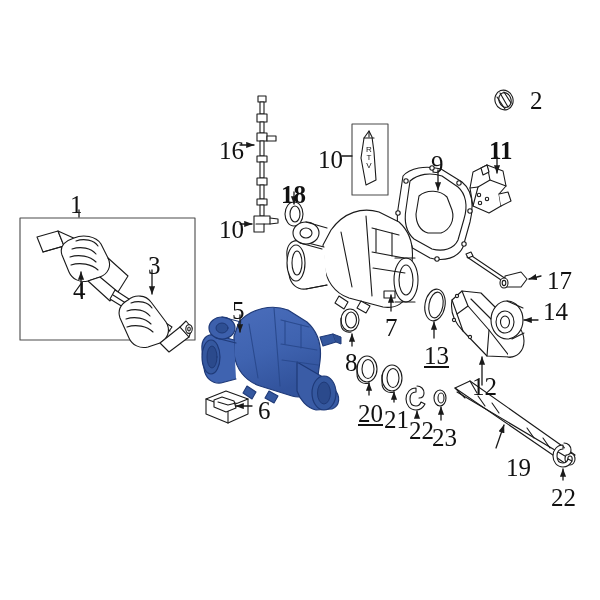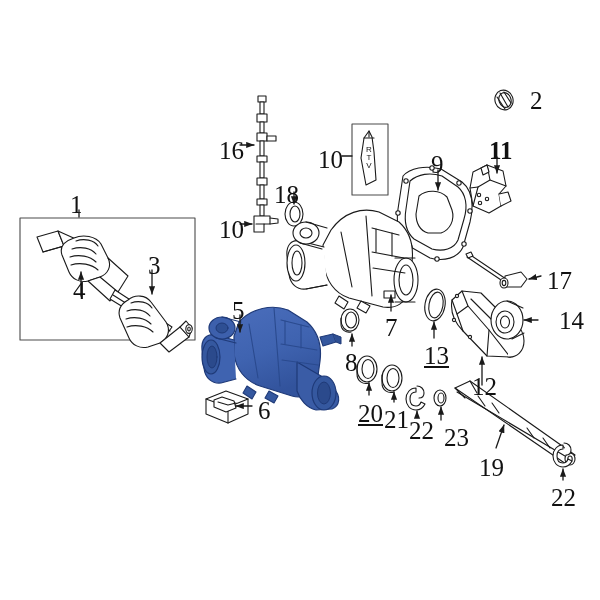--- a/index.html
+++ b/index.html
@@ -351,30 +351,30 @@
   <div class="calloutnum" style="left:73px;  top:278px;">4</div>
   <div class="calloutnum" style="left:232px; top:298px;">5</div>
   <div class="calloutnum" style="left:258px; top:398px;">6</div>
   <div class="calloutnum" style="left:385px; top:315px;">7</div>
   <div class="calloutnum" style="left:345px; top:350px;">8</div>
   <div class="calloutnum" style="left:431px; top:152px;">9</div>
   <div class="calloutnum" style="left:318px; top:147px;">10</div>
   <div class="calloutnum" style="left:489px; top:138px;font-weight:bold;">11</div>
   <div class="calloutnum" style="left:472px; top:374px;">12</div>
   <div class="calloutnum" style="left:424px; top:343px;text-decoration:underline;">13</div>
-  <div class="calloutnum" style="left:543px; top:308px;margin-left:16px;">14</div>
+  <div class="calloutnum" style="left:543px; top:299px;">14</div>
   <div class="calloutnum" style="left:547px; top:268px;">17</div>
   <div class="calloutnum" style="left:219px; top:138px;">16</div>
   <div class="calloutnum" style="left:219px; top:217px;">10</div>
-  <div class="calloutnum" style="left:274px; top:182px;">18</div>
-  <div class="calloutnum" style="left:479px; top:455px;">19</div>
+  <div class="calloutnum" style="left:281px; top:182px;font-weight:bold;">18</div>
+  <div class="calloutnum" style="left:506px; top:455px;">19</div>
   <div class="calloutnum" style="left:358px; top:401px;text-decoration:underline;">20</div>
   <div class="calloutnum" style="left:384px; top:407px;">21</div>
   <div class="calloutnum" style="left:409px; top:418px;">22</div>
-  <div class="calloutnum" style="left:432px; top:425px;margin-left:12px;">23</div>
+  <div class="calloutnum" style="left:432px; top:425px;">23</div>
   <div class="calloutnum" style="left:551px; top:485px;">22</div>
 
   <div style="position:absolute;left:365px;top:146px;font-family:'Liberation Sans',sans-serif;
               font-size:8px;color:#111;line-height:8px;text-align:center;width:8px;">
     <span>R</span><br>
     <span>T</span><br>
     <span>V</span>
   </div>
 
 </div>

